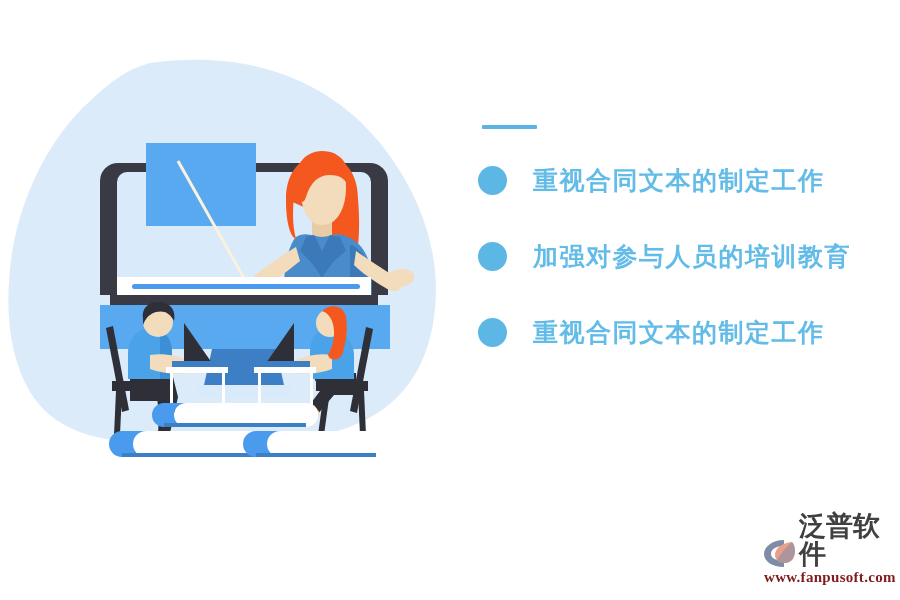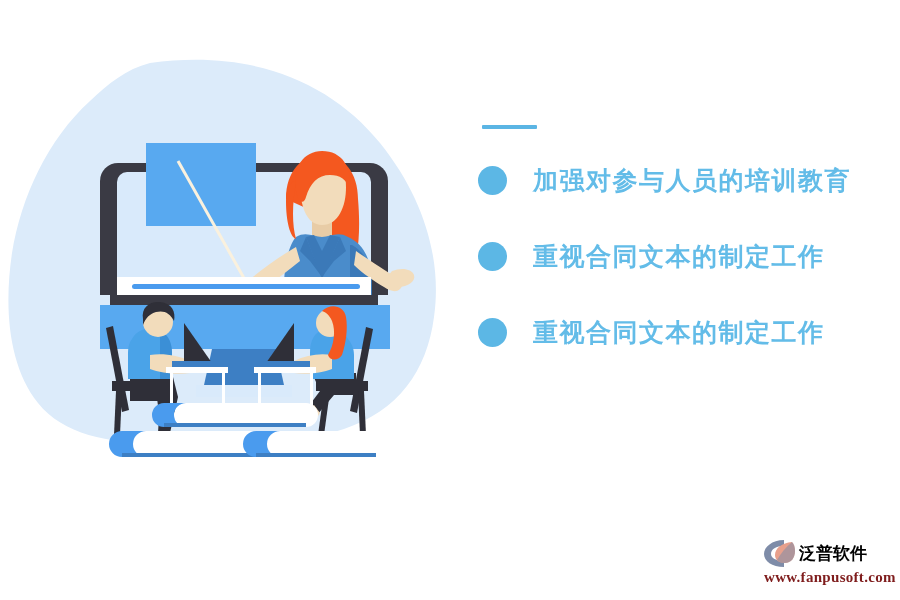--- a/index.html
+++ b/index.html
@@ -94,23 +94,23 @@
     align-items: flex-end;
     height: 34px;
   }
   .logo-mark {
     width: 34px;
     height: 30px;
     margin-right: 3px;
     flex: 0 0 auto;
   }
   .logo-name {
-    font-size: 17px;
+    font-size: 27px;
     font-weight: bold;
-    color: #000000;
+    color: #404040;
     letter-spacing: 0px;
     line-height: 28px;
     font-family: "Liberation Sans", sans-serif;
   }
   .logo-url {
     font-family: "Liberation Serif", serif;
     font-size: 15px;
     font-weight: bold;
     color: #7f1d1d;
     letter-spacing: 0.3px;
@@ -257,25 +257,25 @@
         <rect x="256" y="398" width="120" height="4" fill="#3D7FC4"></rect>
       </g>
     </svg>
   </div>
 
   <div class="content">
     <div class="accent-rule"></div>
     <ul class="bullet-list">
       <li class="bullet-item">
         <span class="bullet-dot"></span>
-        <span class="bullet-text">加强对参与人员的培训教育</span>
+        <span class="bullet-text">重视合同文本的制定工作</span>
       </li>
       <li class="bullet-item">
         <span class="bullet-dot"></span>
-        <span class="bullet-text">重视合同文本的制定工作</span>
+        <span class="bullet-text">加强对参与人员的培训教育</span>
       </li>
       <li class="bullet-item">
         <span class="bullet-dot"></span>
         <span class="bullet-text">重视合同文本的制定工作</span>
       </li>
     </ul>
   </div>
 
   <div class="logo">
     <div class="logo-top">

